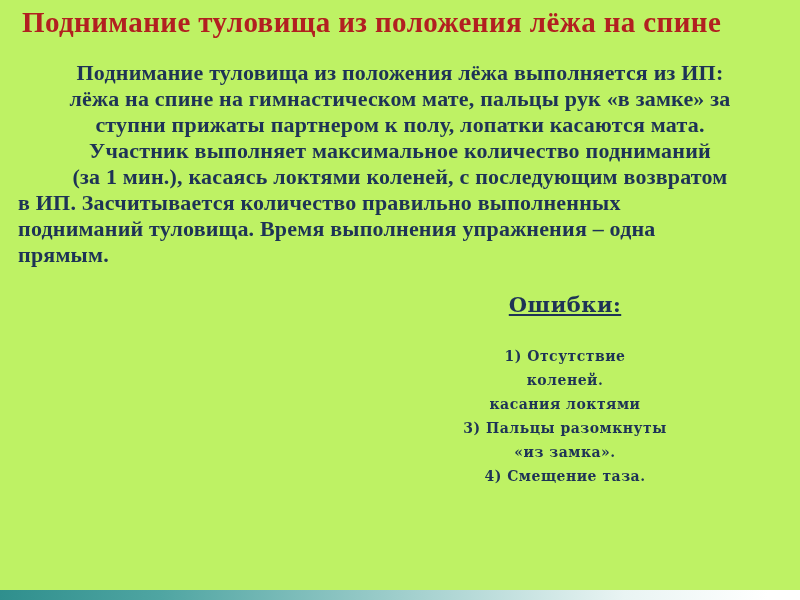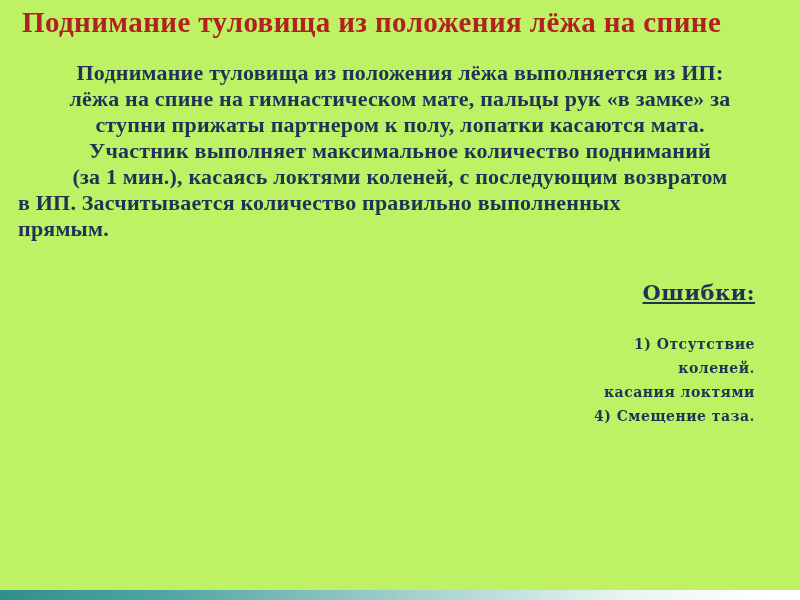--- a/index.html
+++ b/index.html
@@ -37,24 +37,24 @@
     letter-spacing: 0.2px;
   }
   .description .line {
     line-height: 26px;
   }
   .para-center .line { text-align: center; }
   .para-right .line  { text-align: left; padding-right: 6px; }
 
   .errors-block {
     position: absolute;
-    top: 280px;
+    top: 292px;
     right: 45px;
     width: 380px;
-    text-align: right;
+    text-align: center;
     color: var(--body-color, #1e3356);
     font-family: "DejaVu Serif", "Liberation Serif", serif;
     font-weight: bold;
   }
   .errors-heading {
     font-size: 21px;
     line-height: 26px;
     text-decoration: underline;
     margin-bottom: 26px;
     letter-spacing: 0.5px;
@@ -90,32 +90,37 @@
       <div class="line">Поднимание туловища из положения лёжа выполняется из ИП:</div>
       <div class="line">лёжа на спине на гимнастическом мате, пальцы рук «в замке» за</div>
       <div class="line">ступни прижаты партнером к полу, лопатки касаются мата.</div>
     </div>
     <div class="para-center">
       <div class="line">Участник выполняет максимальное количество подниманий</div>
       <div class="line">(за 1 мин.), касаясь локтями коленей, с последующим возвратом</div>
     </div>
     <div class="para-right">
       <div class="line">в ИП. Засчитывается количество правильно выполненных</div>
+      <div class="line">подниманий туловища. Время выполнения упражнения – одна</div>
       <div class="line">прямым.</div>
     </div>
   </div>
 
   <div class="errors-block">
     <div class="errors-heading">Ошибки:</div>
 
     <div>
       <div class="error-line">1) Отсутствие</div>
       <div class="error-line">коленей.</div>
       <div class="error-line">касания локтями</div>
     </div>
     <div>
+      <div class="error-line">3) Пальцы разомкнуты</div>
+      <div class="error-line">«из замка».</div>
+    </div>
+    <div>
       <div class="error-line">4) Смещение таза.</div>
     </div>
   </div>
 
   <div class="footer-bar"></div>
 
 </div>
 
 </body></html>

